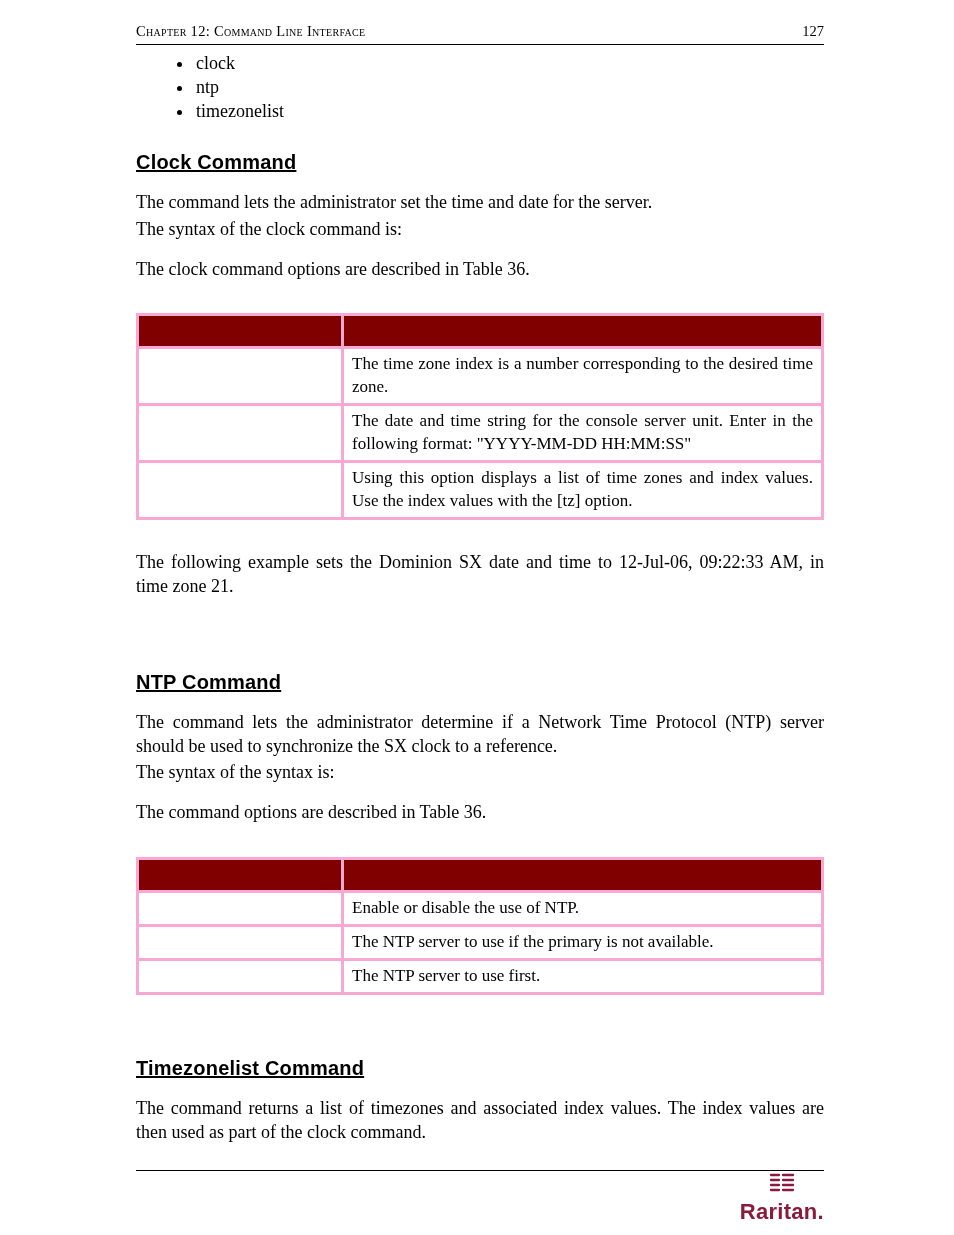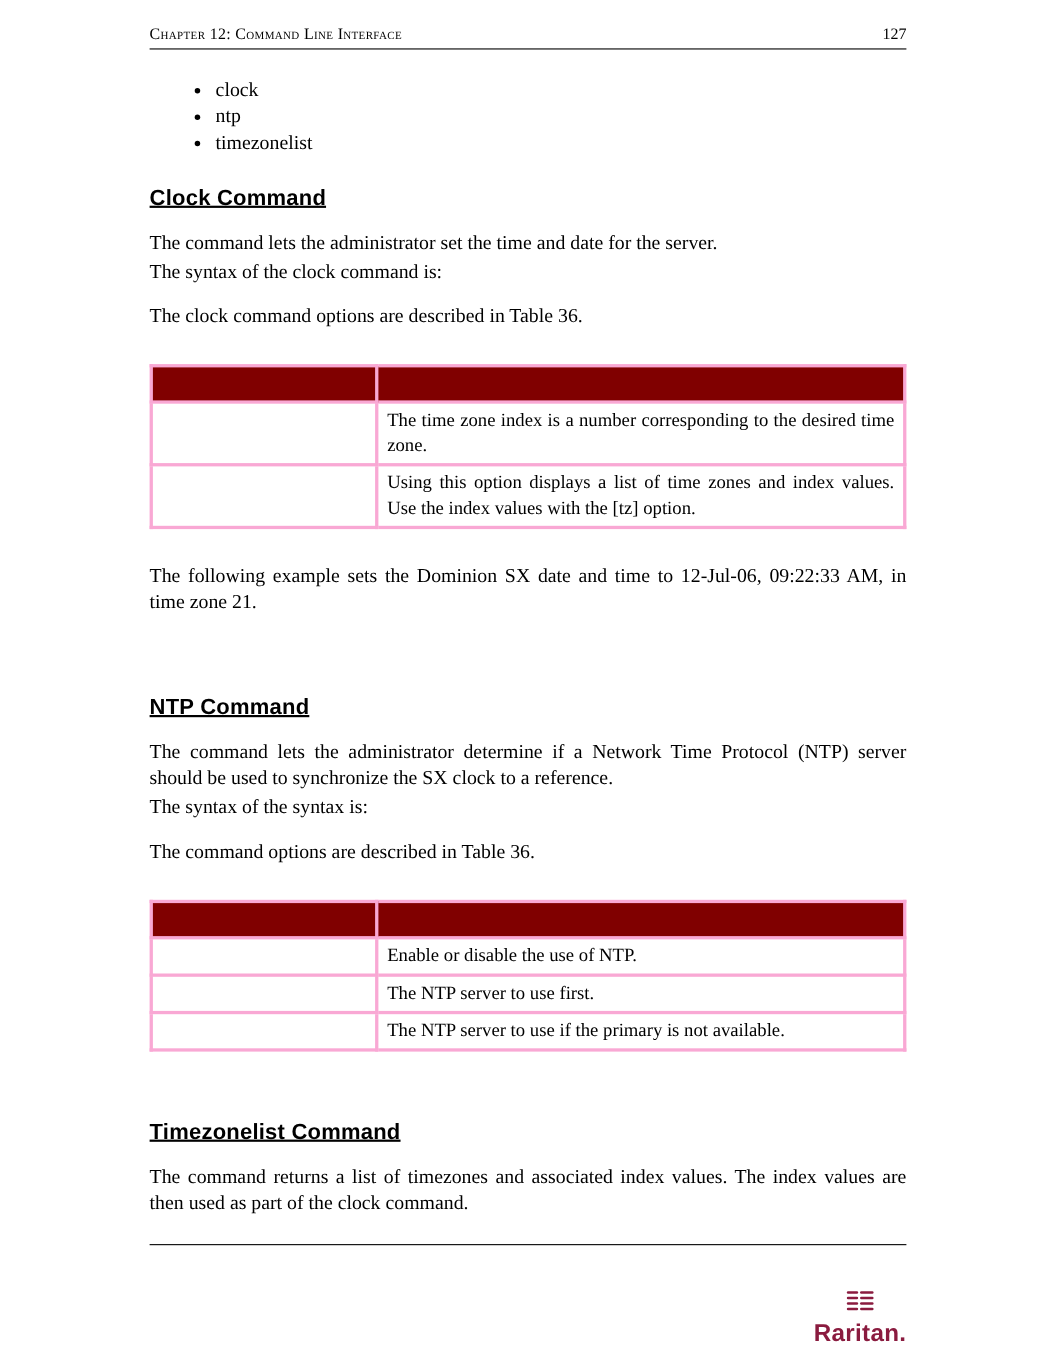--- a/index.html
+++ b/index.html
@@ -17,21 +17,21 @@
     position: relative;
     font-size: 18px;
     line-height: 1.35;
   }
   .header-line {
     display: flex;
     justify-content: space-between;
     font-size: 14.5px;
     border-bottom: 1px solid #000;
     padding-bottom: 2px;
-    margin-bottom: 24px;
+    margin-bottom: 6px;
   }
   .header-small-caps { font-variant: small-caps; letter-spacing: .3px; }
   ul.bullets { list-style: disc; margin: 0 0 18px 58px; padding: 0; }
   ul.bullets li { padding-left: 2px; margin: 0; line-height: 1.35; }
   .h2 {
     font-family: Arial, Helvetica, sans-serif;
     font-weight: 900;
     font-size: 20px;
     margin: 26px 0 14px 0;
     letter-spacing: .2px;
@@ -109,20 +109,24 @@
           <tr>
         <th class="c1"> </th>
         <th> </th>
       </tr>
       <tr>
         <td></td>
         <td class="desc">The time zone index is a number corresponding to the desired time zone.</td>
       </tr>
       <tr>
         <td></td>
+        <td class="desc">The date and time string for the console server unit. Enter in the following format: "YYYY-MM-DD HH:MM:SS"</td>
+      </tr>
+      <tr>
+        <td></td>
         <td class="desc">Using this option displays a list of time zones and index values. Use the index values with the [tz] option.</td>
       </tr>
     </tbody>
       </table>
   </div>
 
   <p class="para" style="margin-top:30px;text-align:justify">The following example sets the Dominion SX date and time to 12-Jul-06, 09:22:33 AM, in time zone 21.</p>
 
   <div class="h2" style="margin-top:70px">NTP Command</div>
   <p class="para" style="text-align:justify">
@@ -137,25 +141,25 @@
           <tr>
         <th class="c1"> </th>
         <th> </th>
       </tr>
       <tr>
         <td></td>
         <td class="desc">Enable or disable the use of NTP.</td>
       </tr>
       <tr>
         <td></td>
-        <td class="desc">The NTP server to use first.</td>
+        <td class="desc">The NTP server to use if the primary is not available.</td>
       </tr>
       <tr>
         <td></td>
-        <td class="desc">The NTP server to use if the primary is not available.</td>
+        <td class="desc">The NTP server to use first.</td>
       </tr>
     </tbody>
       </table>
   </div>
 
 
   <div class="h2" style="margin-top:60px">Timezonelist Command</div>
   <p class="para" style="text-align:justify">
     <span>The </span><span> command returns a list of timezones and associated index values. The index values are then used as part of the clock command.</span>
   </p>

